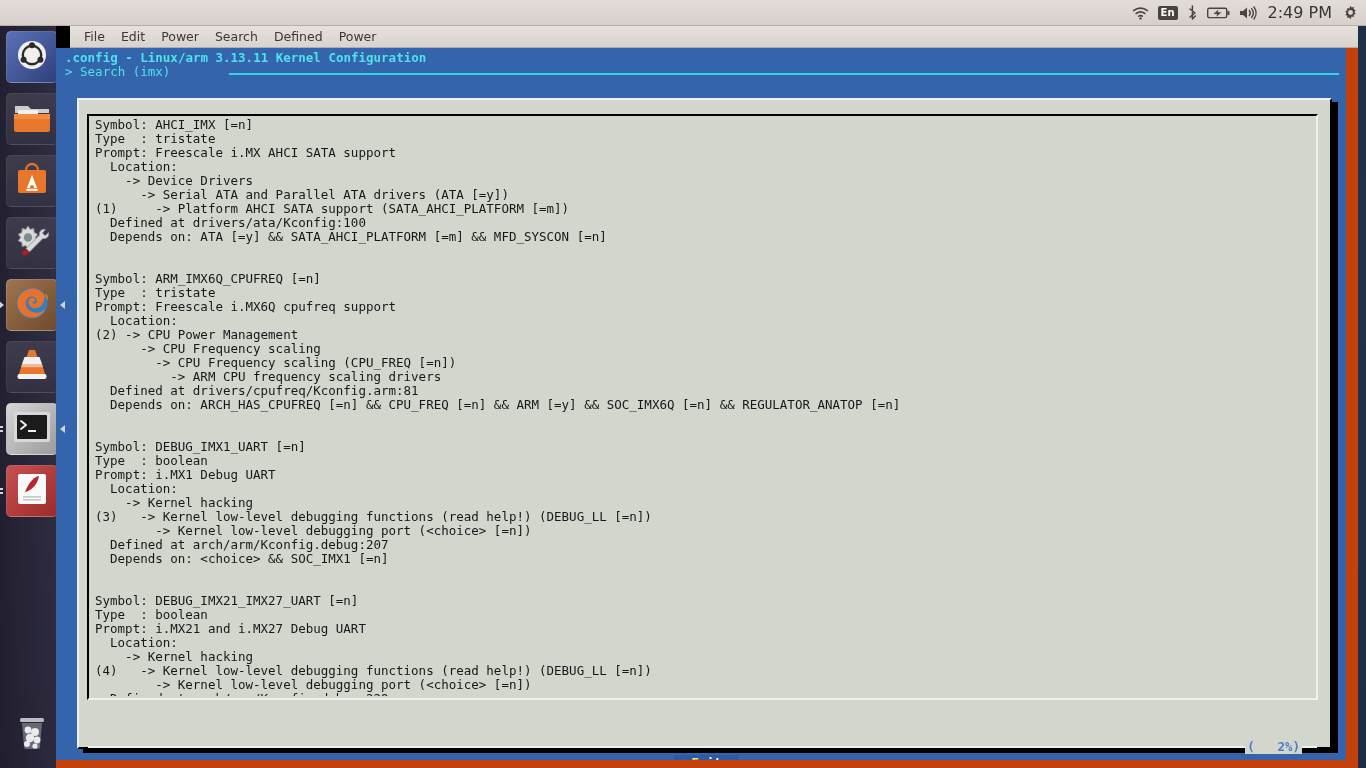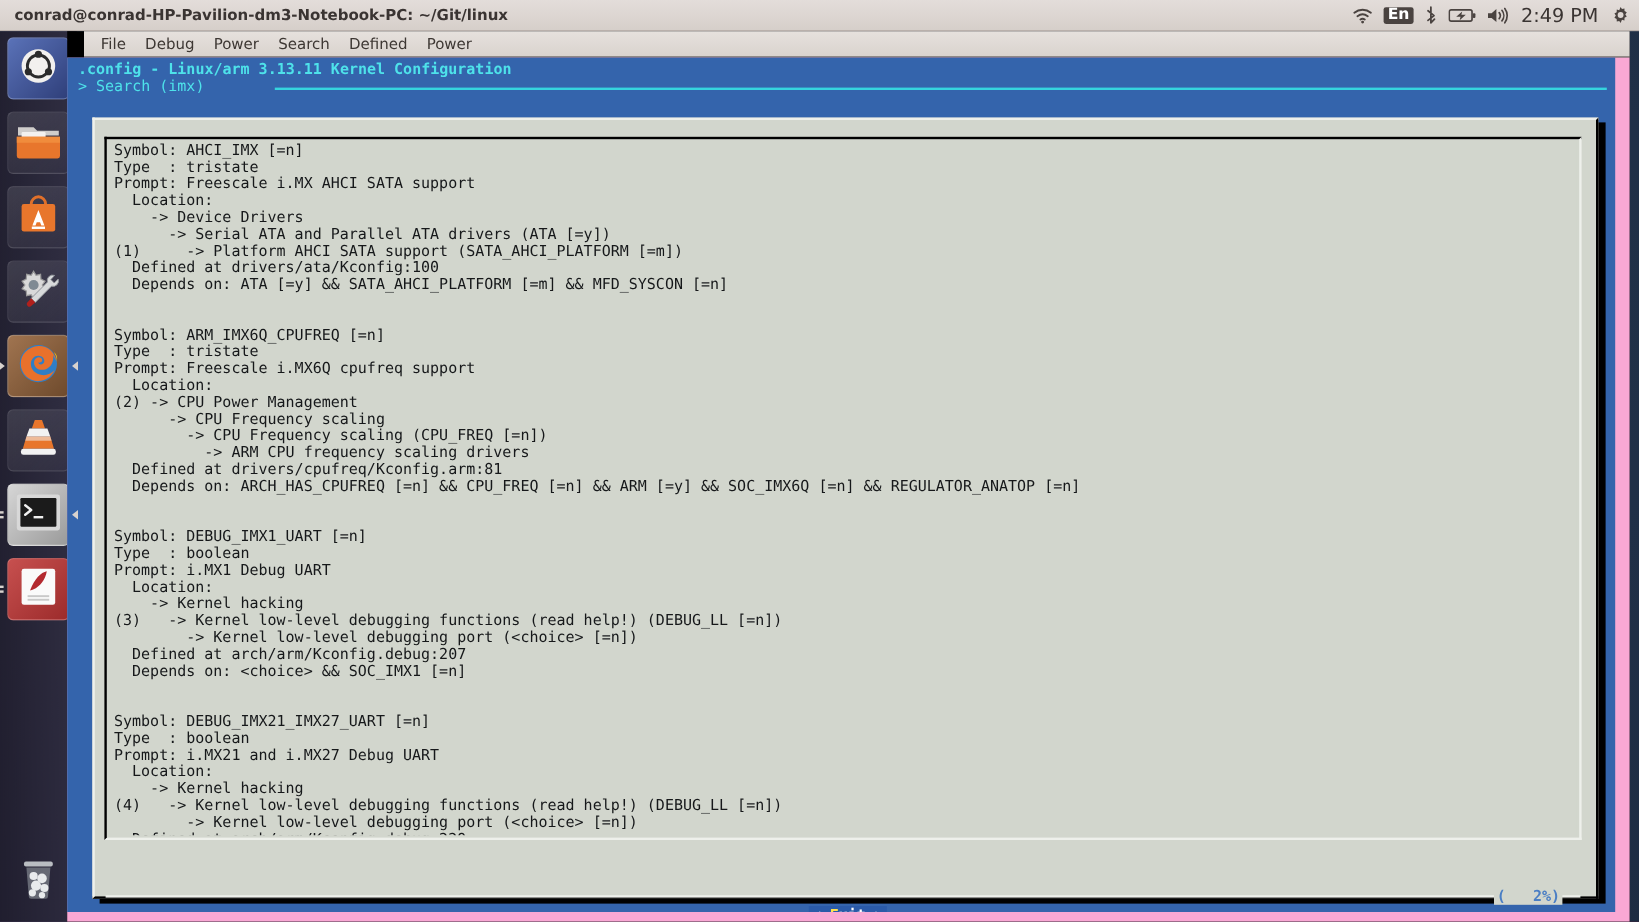--- a/index.html
+++ b/index.html
@@ -28,21 +28,21 @@
     font-size: 12.5px; font-weight: bold; color: #3a3432;
     margin-left: 12px; white-space: nowrap;
     font-family: "DejaVu Sans", sans-serif;
   }
   #tray {
     margin-left: auto; display: flex; align-items: center; gap: 9px;
     padding-right: 8px; color: #4a4340;
   }
   .tray-ico { display: flex; align-items: center; justify-content: center; height: 26px; }
   #kb-ind {
-    background: #4a4340; color: #fff; font-size: 13px; font-weight: bold;
+    background: #4a4340; color: #fff; font-size: 10px; font-weight: bold;
     padding: 1px 3px; border-radius: 2px; line-height: 12px;
   }
   #clock { font-size: 16px; color: #3a3432; font-weight: normal; padding: 0 2px; }
 
   
   #launcher {
     position: absolute; left: 0; top: 26px; width: 64px; height: 742px;
     background: linear-gradient(to right, rgba(30,25,40,.88), rgba(44,36,54,.80));
     border-right: 1px solid rgba(255,255,255,.10);
     display: flex; flex-direction: column; align-items: center;
@@ -77,21 +77,21 @@
   }
   #menubar {
     height: 22px; background: linear-gradient(to bottom,#e6e1dd,#d9d3ce);
     border-bottom: 1px solid #b4aca7;
     display: flex; align-items: center; padding-left: 14px; gap: 16px;
   }
   .menu-item { font-size: 12.5px; color: #3d3733; cursor: default; }
 
   #term-body {
     position: absolute; left: 0; top: 22px; width: 1302px; height: 720px;
-    background: #f9a8d4;
+    background: #c2410c;
     font-family: "DejaVu Sans Mono", monospace;
     font-size: 12.5px; line-height: 14px;
   }
 
   
   #mc-bg {
     position: absolute; left: 0; top: 0; width: 1290px; height: 712px;
     background: #3464ac;
     overflow: hidden;
   }
@@ -186,21 +186,20 @@
   #exit-btn .rest { color: #ffffff; }
 
   
 </style>
 </head>
 <body>
 
 <div id="desktop"></div>
 
 <div id="top-panel">
-  <div id="panel-title">conrad@conrad-HP-Pavilion-dm3-Notebook-PC: ~/Git/linux</div>
   <div id="tray">
 
     <span class="tray-ico">
       <svg width="17" height="14" viewBox="0 0 17 14">
         <g fill="none" stroke="#4a4340" stroke-width="1.6" stroke-linecap="round">
           <path d="M1.6 4.6a11 11 0 0 1 13.8 0"></path>
           <path d="M4.2 7.5a7.2 7.2 0 0 1 8.6 0"></path>
           <path d="M6.7 10.2a3.3 3.3 0 0 1 3.6 0"></path>
         </g>
         <circle cx="8.5" cy="12.4" r="1.2" fill="#4a4340"></circle>
@@ -372,21 +371,21 @@
         </g>
       </svg>
     </span>
   </div>
 </div>
 
 <div id="term-win">
 
   <div id="menubar">
     <span class="menu-item">File</span>
-    <span class="menu-item">Debug</span>
+    <span class="menu-item">Edit</span>
     <span class="menu-item">Power</span>
     <span class="menu-item">Search</span>
     <span class="menu-item">Defined</span>
     <span class="menu-item">Power</span>
   </div>
 
   <div id="term-body">
 
     <div id="mc-bg">
       <div id="mc-title">.config - Linux/arm 3.13.11 Kernel Configuration</div>

